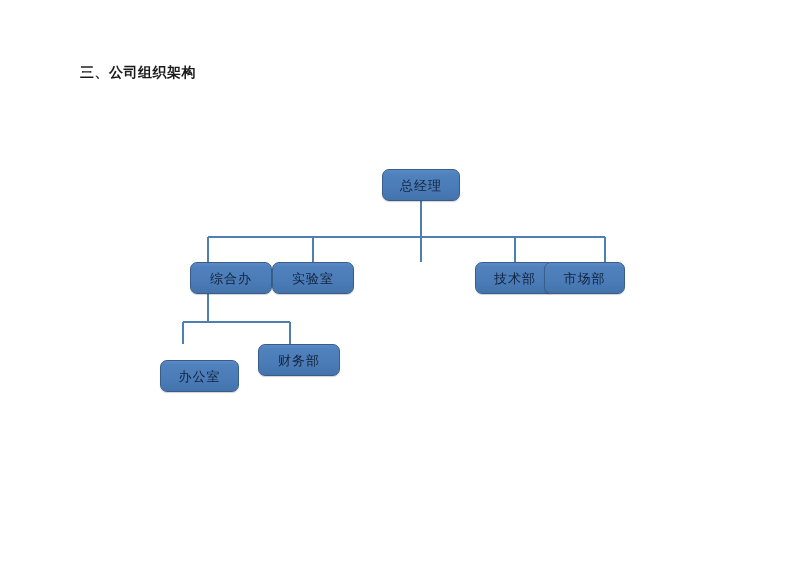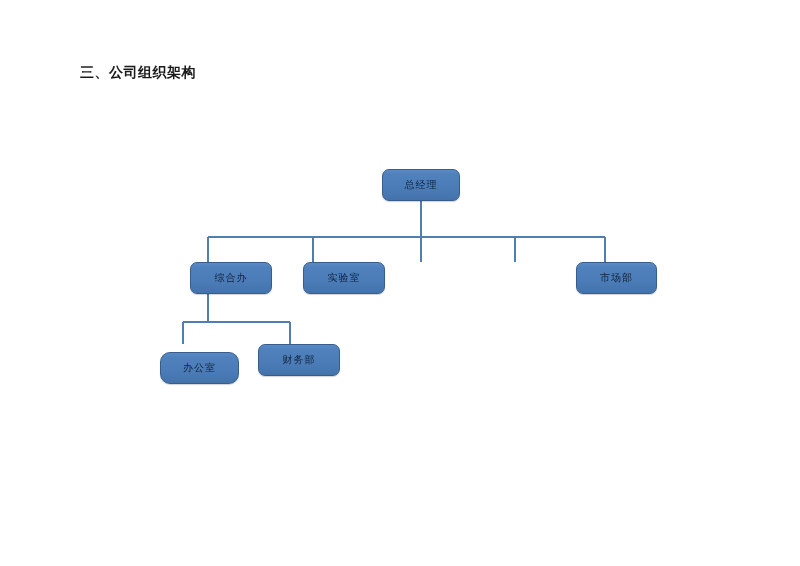--- a/index.html
+++ b/index.html
@@ -62,21 +62,21 @@
     box-sizing: border-box;
     border: 1px solid #385d8a;
     border-radius: 7px;
     background: linear-gradient(to bottom, #5b8ac6 0%, #4f81bd 14%, #4b7cb8 60%, #4473ab 100%);
     box-shadow: 0 1px 1px rgba(0,0,0,0.18);
     display: flex;
     align-items: center;
     justify-content: center;
   }
   .node-label {
-    font-size: 10px;
+    font-size: 13px;
     font-weight: normal;
     color: #11223a;
     letter-spacing: 1px;
     white-space: nowrap;
     line-height: 1;
   }
 </style>
 </head>
 <body>
 
@@ -109,31 +109,34 @@
     </svg>
 
     <div class="node" style="left:382px; top:169px; width:78px; height:32px;">
       <span class="node-label">总经理</span>
     </div>
 
     <div class="node" style="left:190px; top:262px; width:82px; height:32px;">
       <span class="node-label">综合办</span>
     </div>
 
-    <div class="node" style="left:272px; top:262px; width:82px; height:32px;margin-left:31px;">
+    <div class="node" style="left:272px; top:262px; width:82px; height:32px;">
       <span class="node-label">实验室</span>
     </div>
 
 
+    <div class="node" style="left:475px; top:262px; width:80px; height:32px;">
+      <span class="node-label">技术部</span>
+    </div>
 
-    <div class="node" style="left:576px; top:262px; width:81px; height:32px;">
+    <div class="node" style="left:544px; top:262px; width:81px; height:32px;">
       <span class="node-label">市场部</span>
     </div>
 
-    <div class="node" style="left:160px; top:352px; width:79px; height:32px;border-radius:10px;">
+    <div class="node" style="left:160px; top:360px; width:79px; height:32px;">
       <span class="node-label">办公室</span>
     </div>
 
     <div class="node" style="left:258px; top:344px; width:82px; height:32px;">
       <span class="node-label">财务部</span>
     </div>
 
   </div>
 </div>
 

